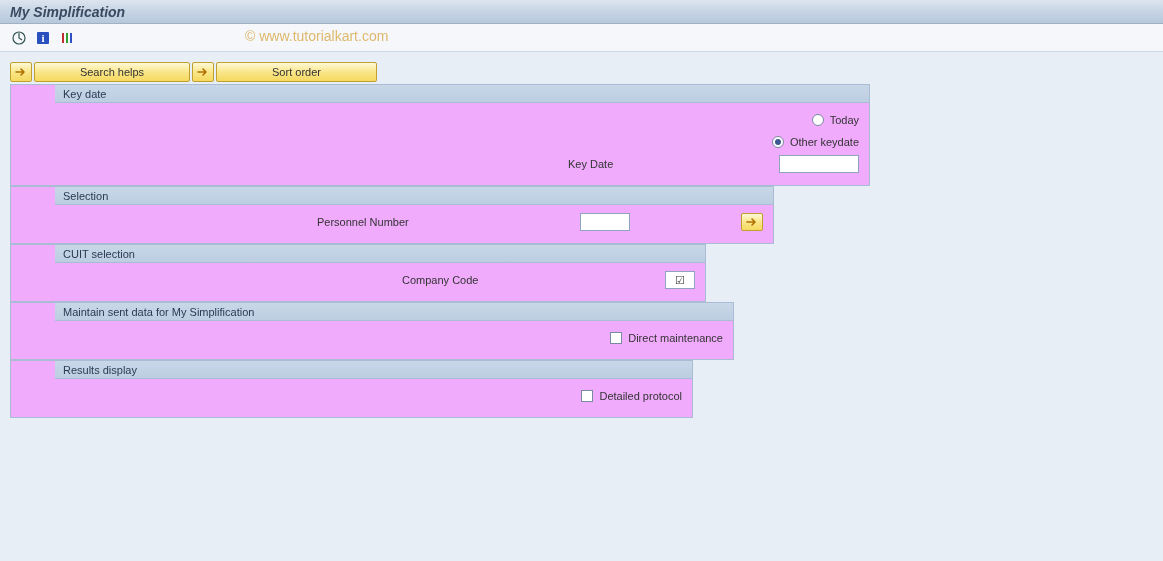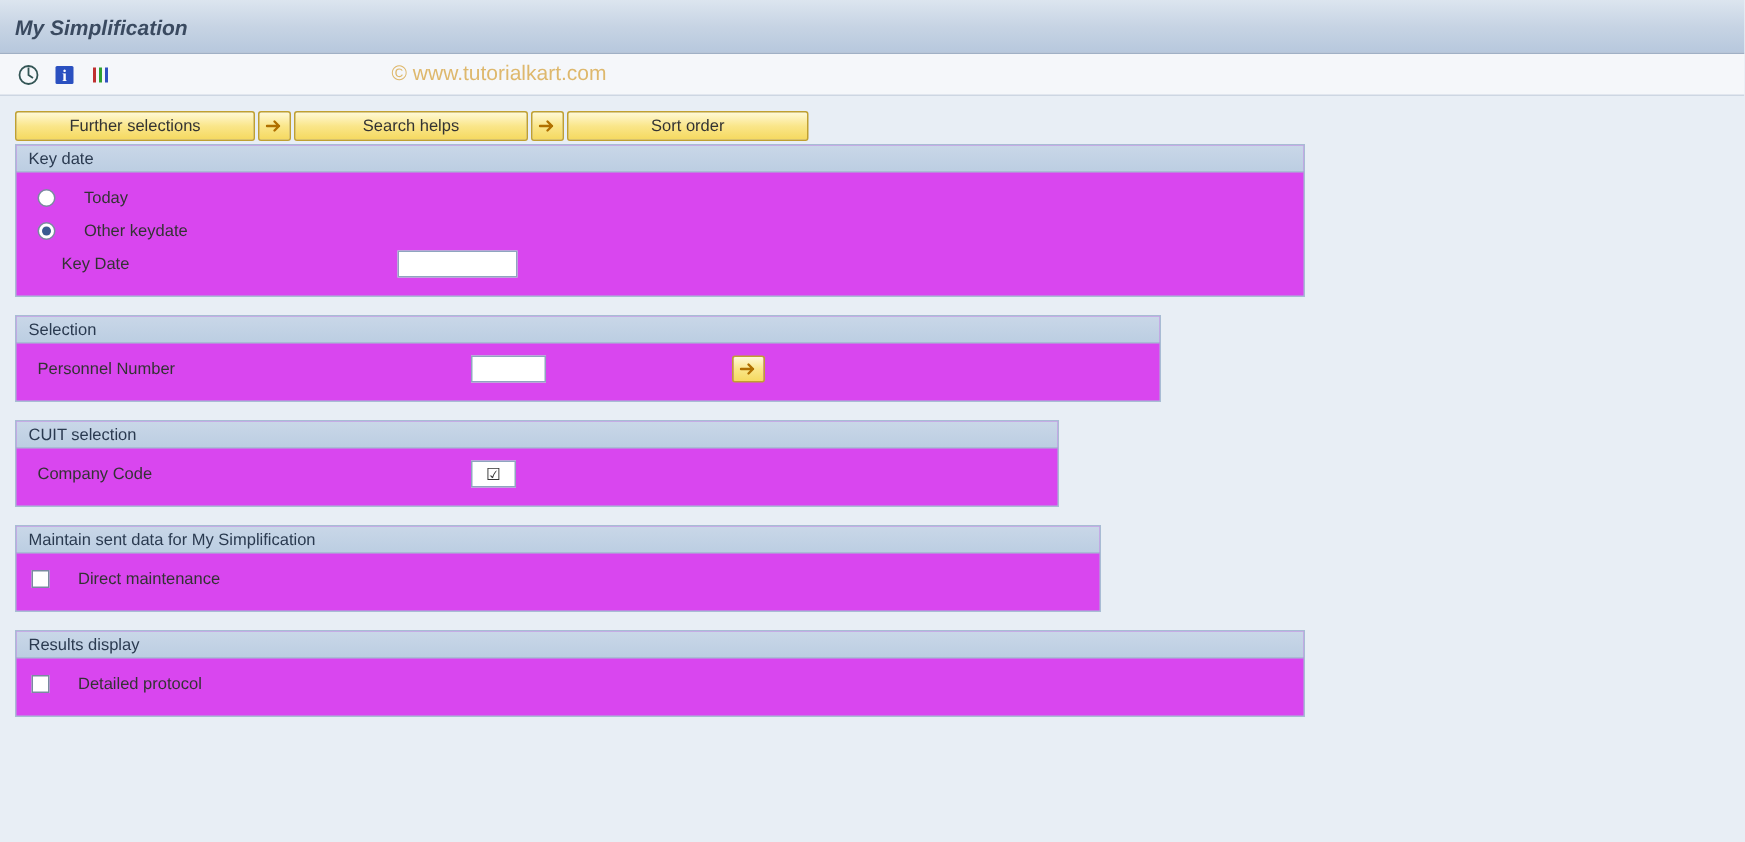--- a/index.html
+++ b/index.html
@@ -9,21 +9,21 @@
       background: #e8eef5;
       width: 1163px;
       height: 561px;
       overflow: hidden;
       color: #333;
     }
     .title-bar {
       background: linear-gradient(to bottom, #dce5ef 0%, #c7d4e4 50%, #b7c8dd 100%);
       border-bottom: 1px solid #a0b0c5;
       padding: 5px 10px;
-      height: 36px;
+      height: 24px;
       display: flex;
       align-items: center;
     }
     .title-bar h1 {
       font-size: 14px;
       font-weight: bold;
       font-style: italic;
       color: #3a4a60;
     }
     .toolbar {
@@ -46,21 +46,20 @@
     }
     .watermark {
       position: absolute;
       left: 245px;
       top: 4px;
       color: #d9a94a;
       font-size: 14px;
       font-weight: 500;
       opacity: 0.8;
       pointer-events: none;
-      margin-left: 16px;
     }
     .content {
       padding: 10px 10px;
       background: #e8eef5;
     }
     .button-row {
       display: flex;
       gap: 2px;
       margin-bottom: 2px;
     }
@@ -79,41 +78,42 @@
     }
     .sap-btn.wide { width: 160px; }
     .sap-btn.narrow { width: 22px; padding: 0; }
     .arrow-icon {
       width: 14px; height: 14px;
       display: inline-flex;
       align-items: center; justify-content: center;
     }
     .group-box {
       border: 1px solid #a8bcd4;
-      background: #d946ef;
-      margin-bottom: 12px;
+      background: #f0abfc;
+      padding-left: 44px;
     }
     .group-title {
       background: linear-gradient(to bottom, #c9d7e8, #bccee2);
       border-bottom: 1px solid #a8bcd4;
       padding: 2px 8px;
       font-size: 11px;
       color: #2a3a50;
       height: 18px;
       display: flex;
       align-items: center;
     }
     .group-body {
       padding: 6px 10px 10px 10px;
     }
     .radio-row, .field-row, .check-row {
       display: flex;
       align-items: center;
       height: 22px;
-      gap: 19px;
+      gap: 6px;
+      justify-content: flex-end;
     }
     .field-row .label {
       width: 225px;
       padding-left: 20px;
     }
     .radio-row { padding-left: 4px; }
     .radio-circle {
       width: 12px; height: 12px;
       border: 1px solid #7a8aa0;
       border-radius: 50%;
@@ -183,23 +183,20 @@
         <rect x="6" y="2" width="2" height="10" fill="#30a030"></rect>
         <rect x="10" y="2" width="2" height="10" fill="#3050c0"></rect>
       </svg>
   </span>
   <span class="watermark">© www.tutorialkart.com</span>
 </div>
 
 <div class="content">
 
   <div class="button-row">
-    <div class="sap-btn wide">
-      <span>Further selections</span>
-    </div>
     <div class="sap-btn narrow">
       <span class="arrow-icon">
         <svg width="12" height="10" viewBox="0 0 12 10">
             <path d="M1 5 L9 5 M6 2 L9 5 L6 8" stroke="#b07000" stroke-width="1.6" fill="none" stroke-linecap="round" stroke-linejoin="round"></path>
           </svg>
       </span>
     </div>
     <div class="sap-btn" style="width:156px">
       <span>Search helps</span>
     </div>
@@ -265,21 +262,21 @@
   <div class="group-box" style="width:724px">
     <div class="group-title">Maintain sent data for My Simplification</div>
     <div class="group-body">
       <div class="check-row">
         <span class="check-box"></span>
         <span>Direct maintenance</span>
       </div>
     </div>
   </div>
 
-  <div class="group-box" style="width:860px">
+  <div class="group-box" style="width:683px">
     <div class="group-title">Results display</div>
     <div class="group-body">
       <div class="check-row">
         <span class="check-box"></span>
         <span>Detailed protocol</span>
       </div>
     </div>
   </div>
 
 </div>

